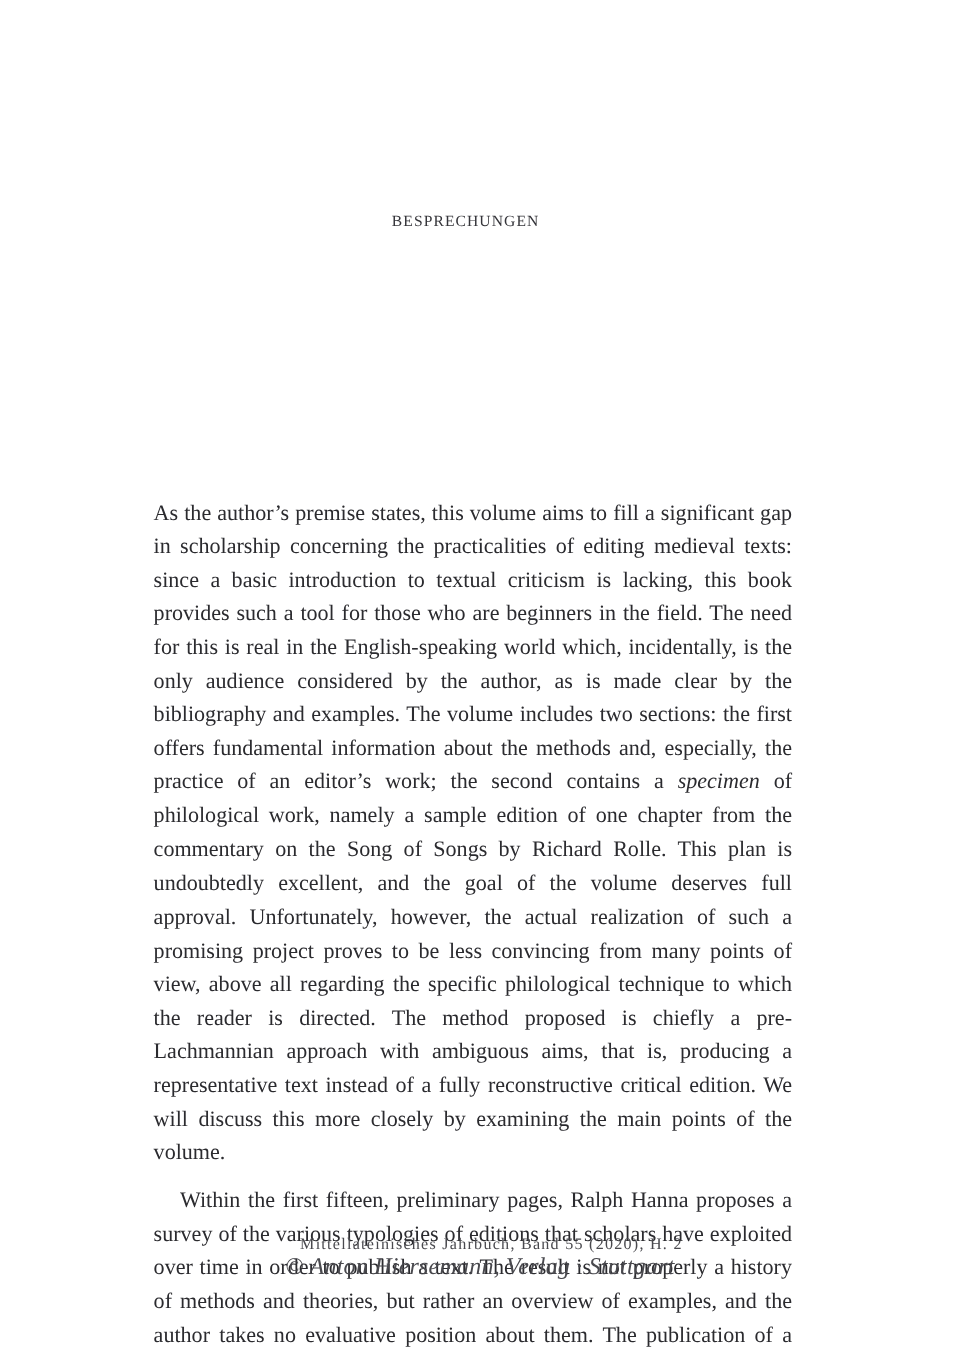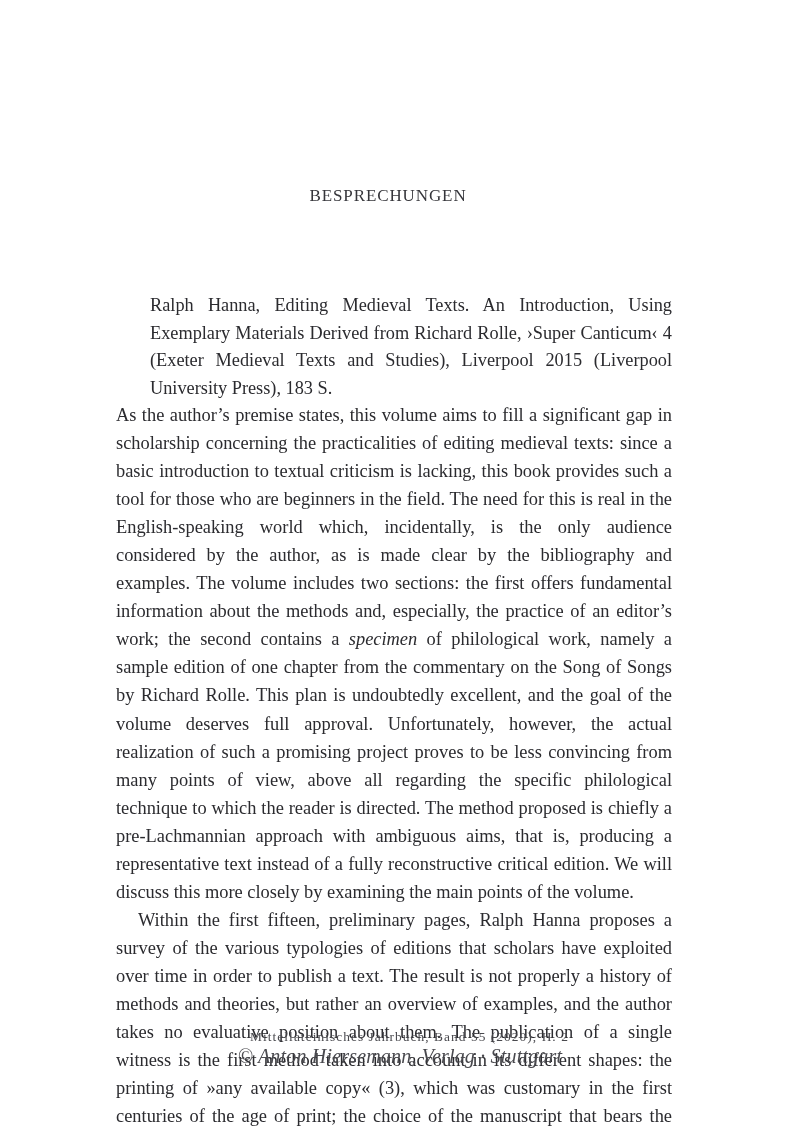--- a/index.html
+++ b/index.html
@@ -23,24 +23,24 @@
     left: 0; top: 0;
     width: 800px;
     height: 1129px;
     background: #ffffff;
   }
 
   
   .section-heading {
     position: absolute;
     left: 0;
-    top: 186px;
+    top: 176px;
     width: 776px;
     text-align: center;
-    font-size: 17px;
+    font-size: 13px;
     letter-spacing: 0.9px;
     color: #35353a;
     font-weight: 400;
   }
 
   
   .citation {
     position: absolute;
     left: 150px;
     top: 292px;
@@ -60,21 +60,21 @@
     top: 401px;
     width: 556px;
     font-size: 18.4px;
     line-height: 28.05px;
     text-align: justify;
     text-justify: inter-word;
     color: #2b2b2f;
     hyphens: manual;
   }
   .bodytext p {
-    margin: 0;
+    margin: 12px;
     text-indent: 0;
   }
   .bodytext p.indented {
     text-indent: 22px;
   }
   .it { font-style: italic; }
 
   
   .footer {
     position: absolute;
@@ -98,21 +98,20 @@
     font-style: italic;
   }
 </style>
 </head>
 <body style="color: rgb(43, 43, 47);">
 
 <div class="page" style="background: rgb(255, 255, 255);">
 
   <div class="section-heading" style="color: rgb(53, 53, 58);">BESPRECHUNGEN</div>
 
-  <div class="citation"><span>Ralph Hanna, Editing Medieval Texts. An Introduction, Using Exemplary Materials Derived from Richard Rolle, ›Super Canticum‹ 4 (Exeter Medieval Texts and Studies), Liverpool 2015 (Liverpool University Press), 183 S.</span></div>
 
   <div class="bodytext">
       <p><span>As the author’s premise states, this volume aims to fill a significant gap in scholarship concerning the practicalities of editing medieval texts: since a basic introduction to textual criticism is lacking, this book provides such a tool for those who are beginners in the field. The need for this is real in the English-speaking world which, incidentally, is the only audience considered by the author, as is made clear by the bibliography and examples. The volume includes two sections: the first offers fundamental information about the methods and, especially, the practice of an editor’s work; the second contains a </span><span class="it">specimen</span><span> of philological work, namely a sample edition of one chapter from the commentary on the Song of Songs by Richard Rolle. This plan is undoubtedly excellent, and the goal of the volume deserves full approval. Unfortunately, however, the actual realization of such a promising project proves to be less convincing from many points of view, above all regarding the specific philological technique to which the reader is directed. The method proposed is chiefly a pre-Lachmannian approach with ambiguous aims, that is, producing a representative text instead of a fully reconstructive critical edition. We will discuss this more closely by examining the main points of the volume.</span></p>
       <p class="indented"><span>Within the first fifteen, preliminary pages, Ralph Hanna proposes a survey of the various typologies of editions that scholars have exploited over time in order to publish a text. The result is not properly a history of methods and theories, but rather an overview of examples, and the author takes no evaluative position about them. The publication of a single witness is the first method taken into account in its different shapes: the printing of »any available copy« (3), which was customary in the first centuries of the age of print; the choice of the manuscript that bears the most complete text; the selection of a codex which proves particularly significant because of its antiquity, or the historical circumstances in which it was realized; and the »bédierian« method of the </span></p>
     </div>
 
   <div class="footer" style="color: rgb(73, 73, 78);">
     <div class="footer-line1">Mittellateinisches Jahrbuch, Band 55 (2020), H. 2</div>
     <div class="footer-line2">© Anton Hiersemann, Verlag · Stuttgart</div>
   </div>

